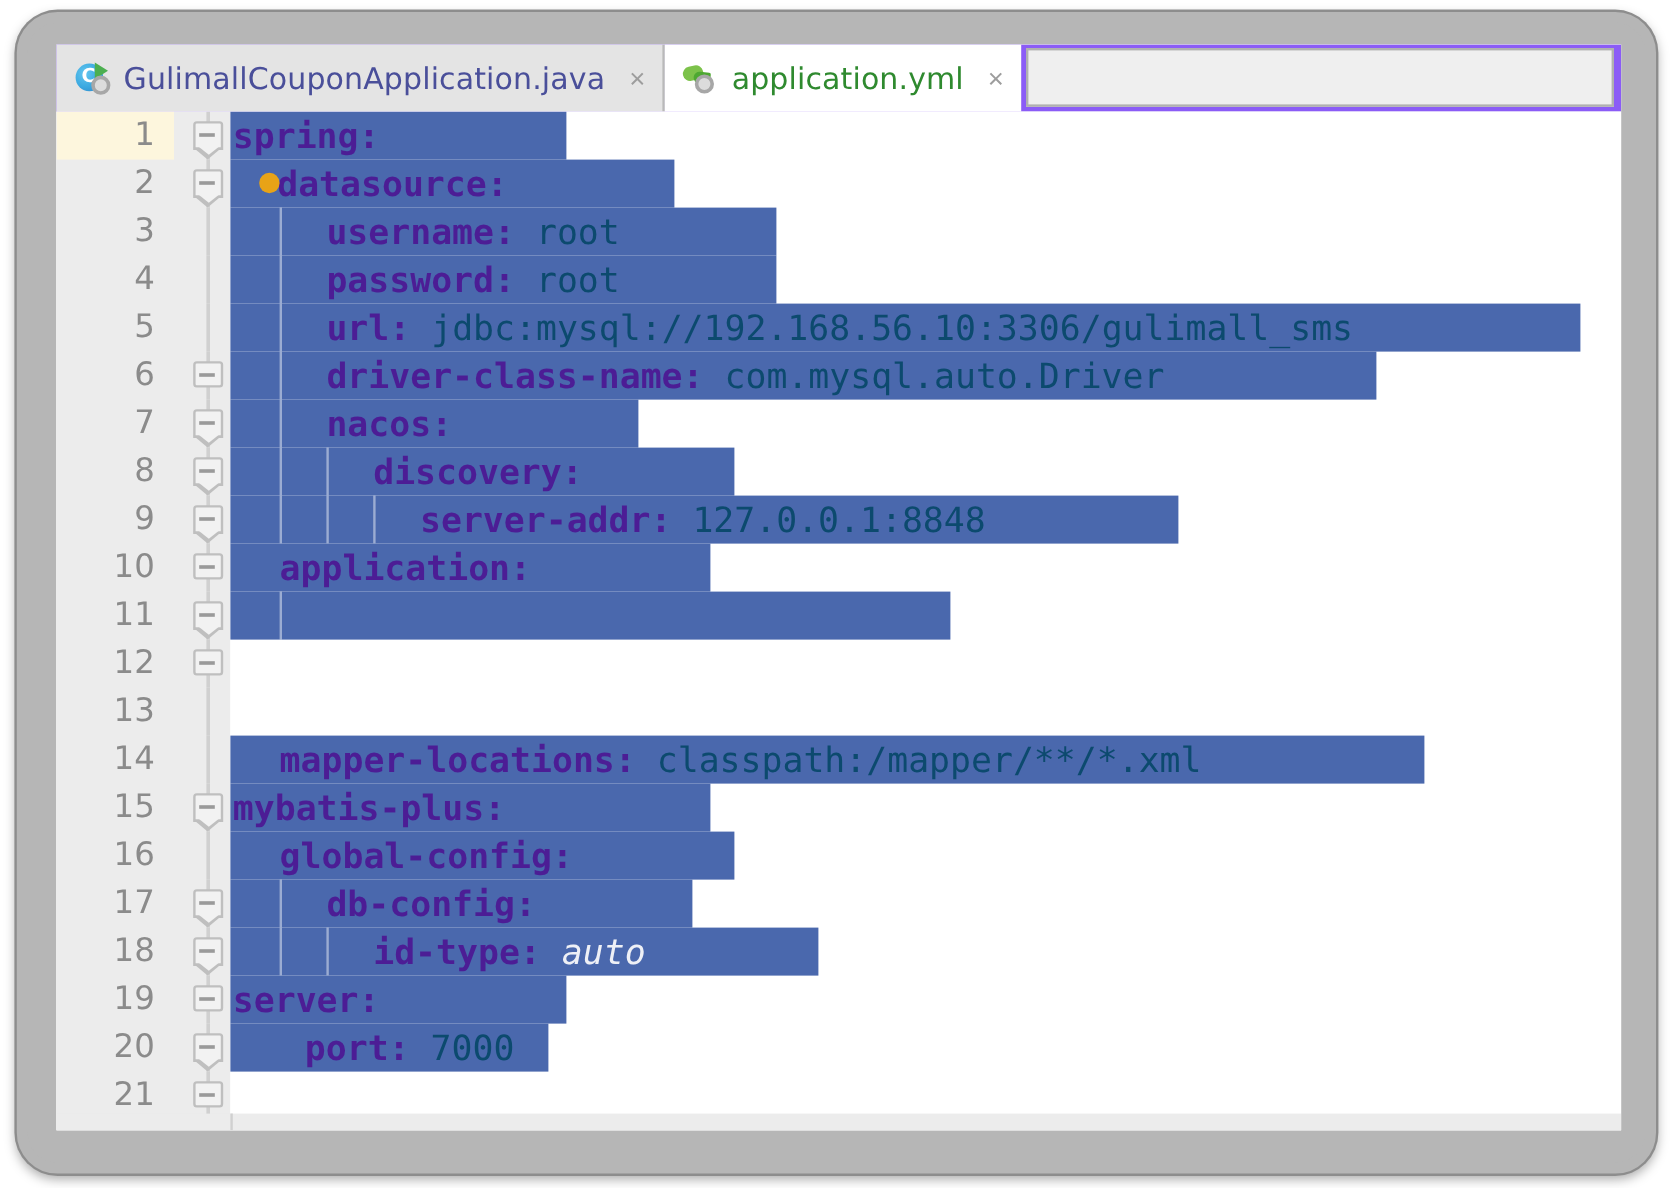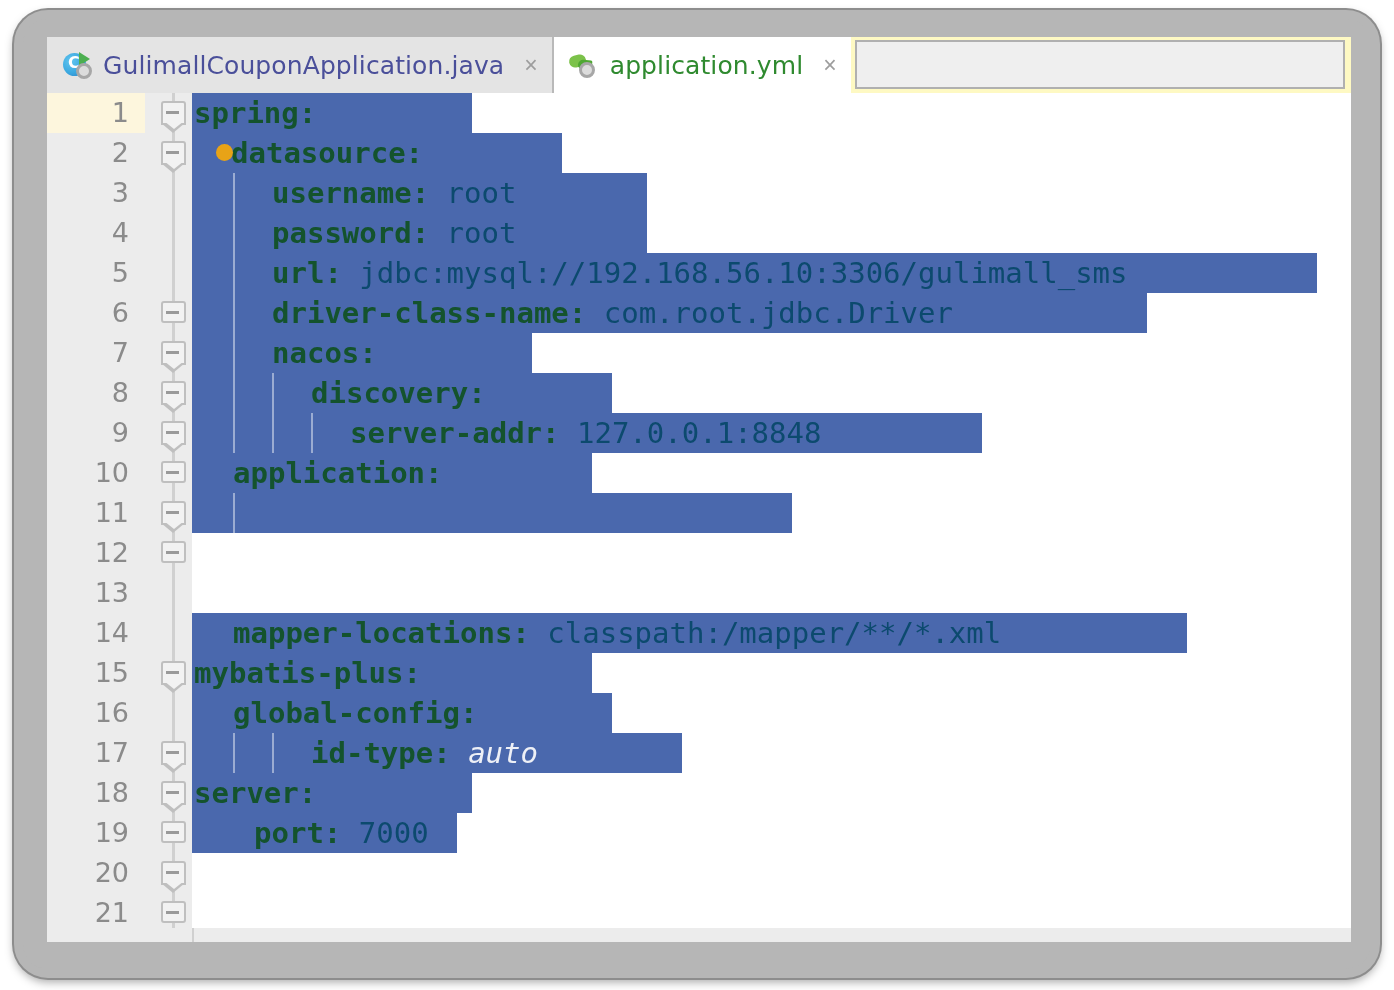--- a/index.html
+++ b/index.html
@@ -27,21 +27,21 @@
     left: 24px; top: 18px;
     width: 1304px; height: 905px;
     background: #ffffff;
     overflow: hidden;
   }
 
   
   #tabbar {
     position: relative;
     height: 56px;
-    background: #fef9c3;
+    background: #8b5cf6;
     display: flex;
     align-items: stretch;
     text-align: right;
   }
   .tab {
     display: flex;
     align-items: center;
     gap: 10px;
     padding: 0 14px 0 16px;
     font-size: 25px;
@@ -162,21 +162,21 @@
     height: 40px; line-height: 40px;
     font-size: 29px;
     white-space: pre;
     color: #ffffff;
   }
   .selbg {
     position: absolute; left: 0; top: 0; height: 40px;
     background: #4a68ad;
   }
   .ctext { position: relative; padding-left: 2px; }
-  .k { font-weight: bold; color: #14532d; text-align: right; }
+  .k { font-weight: bold; color: #4c1d95; text-align: right; }
   .v { font-weight: normal; color: #0c4a6e; }
   .vi { font-weight: normal; font-style: italic; color: #eef0f6; }
   .dot {
     display:inline-block; width:17px; height:17px; border-radius:50%;
     background:#e8a317; vertical-align: middle; margin-right:-2px;
     position:relative; top:-3px;
   }
   .ig {
     position: absolute; top: 0; width: 2px; height: 40px;
     background: rgba(255,255,255,.45);
@@ -351,31 +351,32 @@
               <span class="minus"></span>
             </div>
           </div>
       </div>
       <div id="code">
           <div class="cline"><span class="selbg" style="width:280px"></span><span class="ctext" style="padding-left:2px"><span class="k">spring</span><span class="k">:</span></span></div>
           <div class="cline"><span class="selbg" style="width:370px"></span><span class="ctext" style="padding-left:24px"><span class="dot"></span><span class="k">datasource</span><span class="k">:</span></span></div>
           <div class="cline"><span class="selbg" style="width:455px"></span><span class="ig" style="left:41px"></span><span class="ctext" style="padding-left:80px"><span class="k">username</span><span class="k">:</span><span class="v"> root</span></span></div>
           <div class="cline"><span class="selbg" style="width:455px"></span><span class="ig" style="left:41px"></span><span class="ctext" style="padding-left:80px"><span class="k">password</span><span class="k">:</span><span class="v"> root</span></span></div>
           <div class="cline"><span class="selbg" style="width:1125px"></span><span class="ig" style="left:41px"></span><span class="ctext" style="padding-left:80px"><span class="k">url</span><span class="k">:</span><span class="v"> jdbc:mysql://192.168.56.10:3306/gulimall_sms</span></span></div>
-          <div class="cline"><span class="selbg" style="width:955px"></span><span class="ig" style="left:41px"></span><span class="ctext" style="padding-left:80px"><span class="k">driver-class-name</span><span class="k">:</span><span class="v"> com.root.jdbc.Driver</span></span></div>
+          <div class="cline"><span class="selbg" style="width:955px"></span><span class="ig" style="left:41px"></span><span class="ctext" style="padding-left:80px"><span class="k">driver-class-name</span><span class="k">:</span><span class="v"> com.mysql.auto.Driver</span></span></div>
           <div class="cline"><span class="selbg" style="width:340px"></span><span class="ig" style="left:41px"></span><span class="ctext" style="padding-left:80px"><span class="k">nacos</span><span class="k">:</span></span></div>
           <div class="cline"><span class="selbg" style="width:420px"></span><span class="ig" style="left:41px"></span><span class="ig" style="left:80px"></span><span class="ctext" style="padding-left:119px"><span class="k">discovery</span><span class="k">:</span></span></div>
           <div class="cline"><span class="selbg" style="width:790px"></span><span class="ig" style="left:41px"></span><span class="ig" style="left:80px"></span><span class="ig" style="left:119px"></span><span class="ctext" style="padding-left:158px"><span class="k">server-addr</span><span class="k">:</span><span class="v"> 127.0.0.1:8848</span></span></div>
           <div class="cline"><span class="selbg" style="width:400px"></span><span class="ctext" style="padding-left:41px"><span class="k">application</span><span class="k">:</span></span></div>
           <div class="cline"><span class="selbg" style="width:600px"></span><span class="ig" style="left:41px"></span></div>
           <div class="cline"><span class="ctext" style="padding-left:2px"></span></div>
           <div class="cline"><span class="ctext" style="padding-left:2px"></span></div>
           <div class="cline"><span class="selbg" style="width:995px"></span><span class="ctext" style="padding-left:41px"><span class="k">mapper-locations</span><span class="k">:</span><span class="v"> classpath:/mapper/**/*.xml</span></span></div>
           <div class="cline"><span class="selbg" style="width:400px"></span><span class="ctext" style="padding-left:2px"><span class="k">mybatis-plus</span><span class="k">:</span></span></div>
           <div class="cline"><span class="selbg" style="width:420px"></span><span class="ctext" style="padding-left:41px"><span class="k">global-config</span><span class="k">:</span></span></div>
+          <div class="cline"><span class="selbg" style="width:385px"></span><span class="ig" style="left:41px"></span><span class="ctext" style="padding-left:80px"><span class="k">db-config</span><span class="k">:</span></span></div>
           <div class="cline"><span class="selbg" style="width:490px"></span><span class="ig" style="left:41px"></span><span class="ig" style="left:80px"></span><span class="ctext" style="padding-left:119px"><span class="k">id-type</span><span class="k">:</span><span class="vi"> auto</span></span></div>
           <div class="cline"><span class="selbg" style="width:280px"></span><span class="ctext" style="padding-left:2px"><span class="k">server</span><span class="k">:</span></span></div>
           <div class="cline"><span class="selbg" style="width:265px"></span><span class="ctext" style="padding-left:62px"><span class="k">port</span><span class="k">:</span><span class="v"> 7000</span></span></div>
         </div>
 
       <div id="botcut">
         <span class="bn">22</span>
         <span class="bl"></span>
       </div>
     </div>

